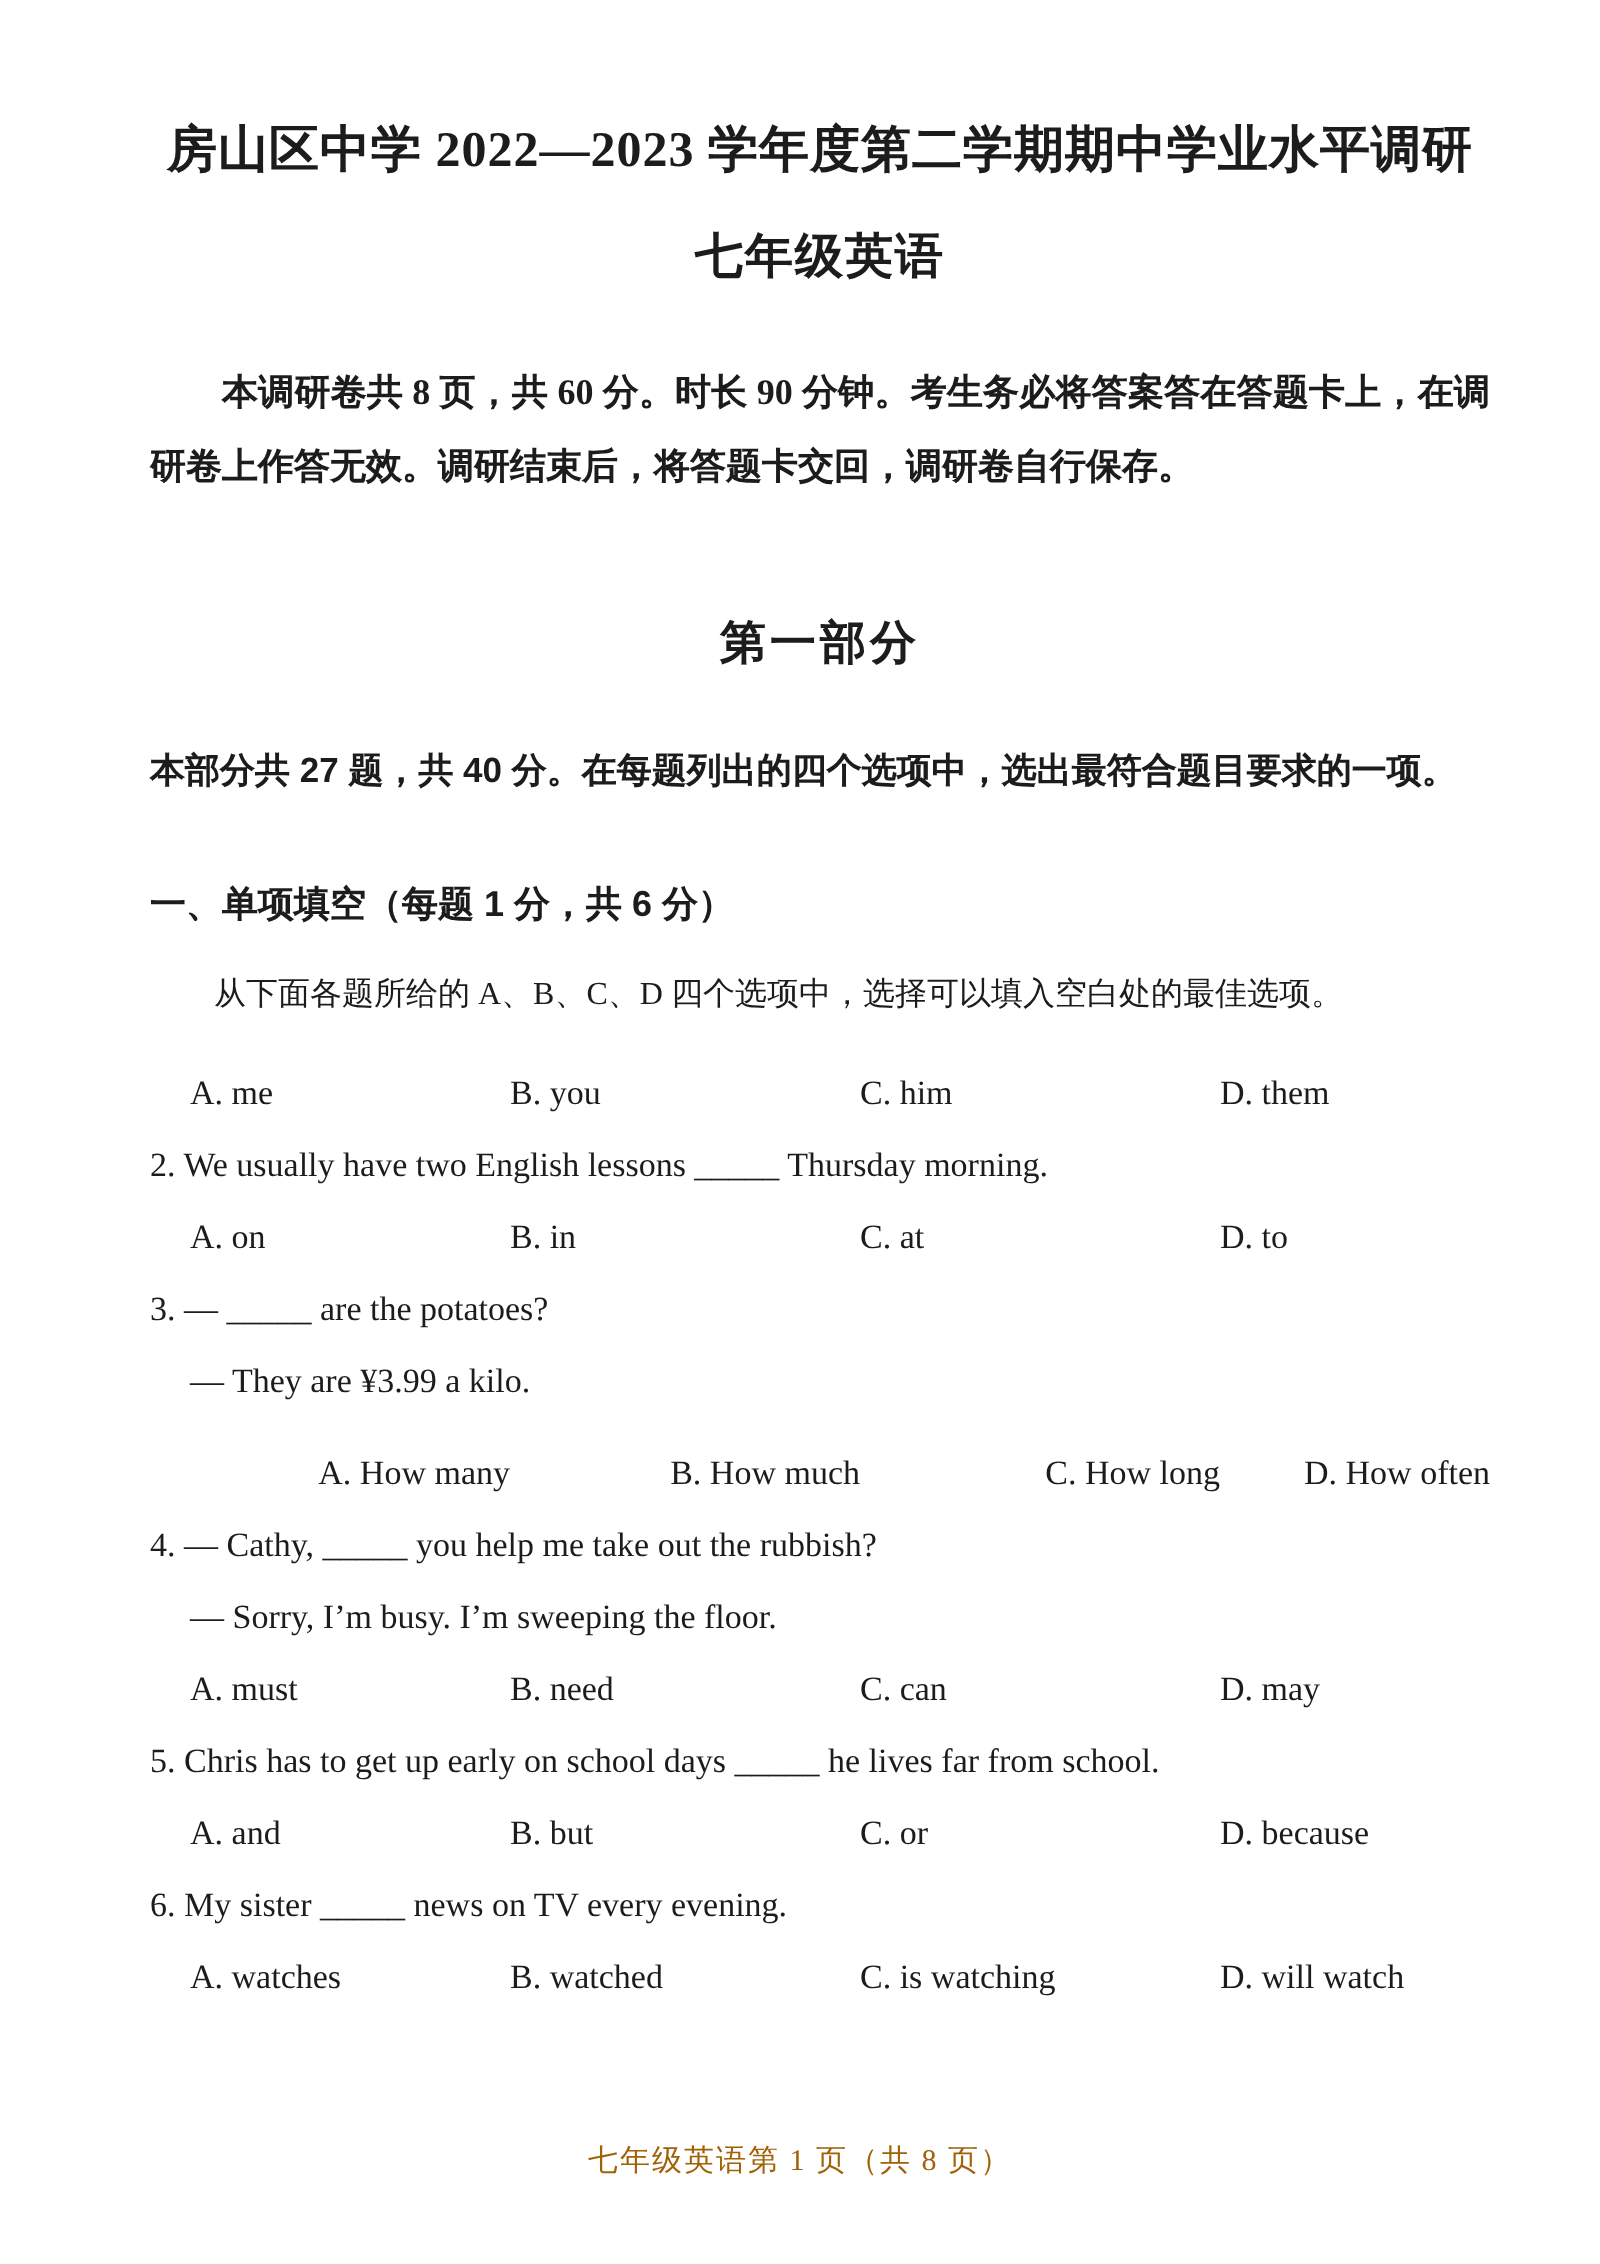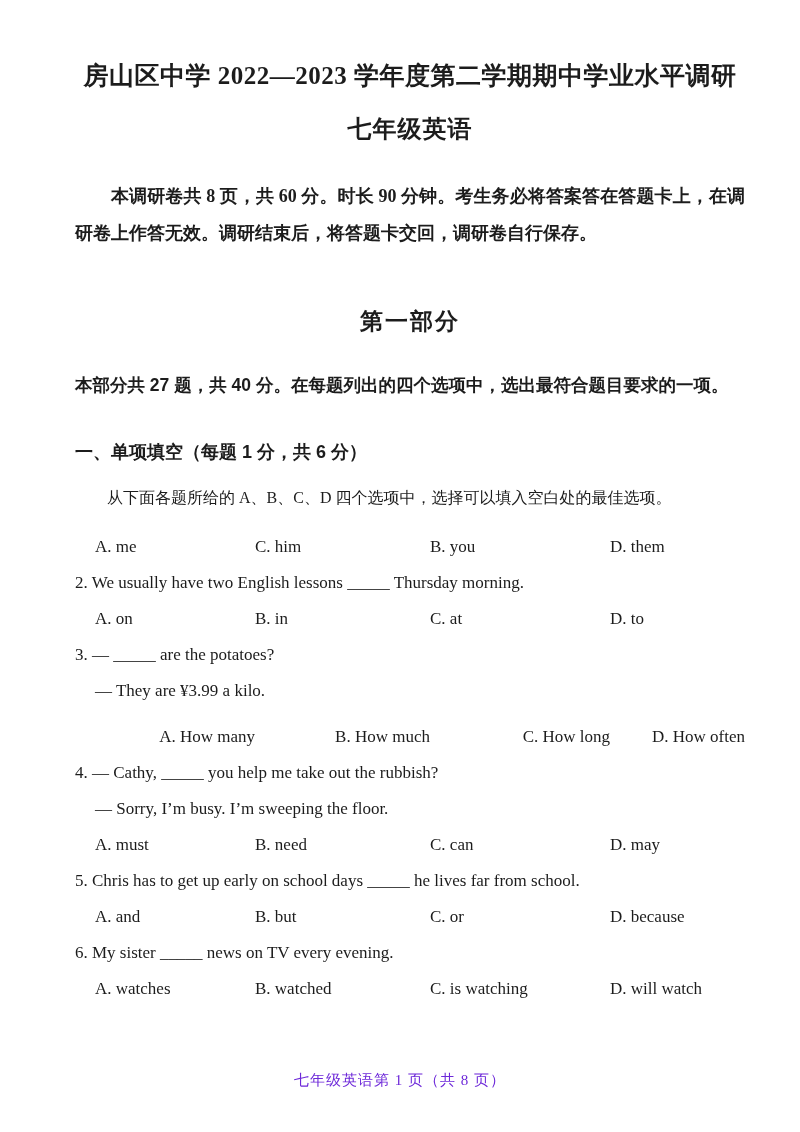--- a/index.html
+++ b/index.html
@@ -93,21 +93,21 @@
     margin-top: 10px;
     text-align: right;
   }
   .footer {
     position: absolute;
     left: 0;
     right: 0;
     bottom: 42px;
     text-align: center;
     font-size: 15px;
-    color: #6d28d9;
+    color: #a16207;
     letter-spacing: 1px;
   }
 </style>
 </head>
 <body>
 
 <div class="page">
 
   <h1 class="exam-title">房山区中学 2022—2023 学年度第二学期期中学业水平调研</h1>
   <h2 class="exam-subtitle">七年级英语</h2>
@@ -118,22 +118,22 @@
   <p class="part-desc">本部分共 27 题，共 40 分。在每题列出的四个选项中，选出最符合题目要求的一项。</p>
 
   <h4 class="sec-heading">一、单项填空（每题 1 分，共 6 分）</h4>
   <p class="sec-instr">从下面各题所给的 A、B、C、D 四个选项中，选择可以填入空白处的最佳选项。</p>
 
   <div class="questions">
 
     <div class="question">
       <div class="options">
         <span>A. me</span>
+        <span>B. you</span>
         <span>C. him</span>
-        <span>B. you</span>
         <span>D. them</span>
       </div>
     </div>
 
     <div class="question">
       <div class="q-line">2. We usually have two English lessons _____ Thursday morning.</div>
       <div class="options">
         <span>A. on</span>
         <span>B. in</span>
         <span>C. at</span>

